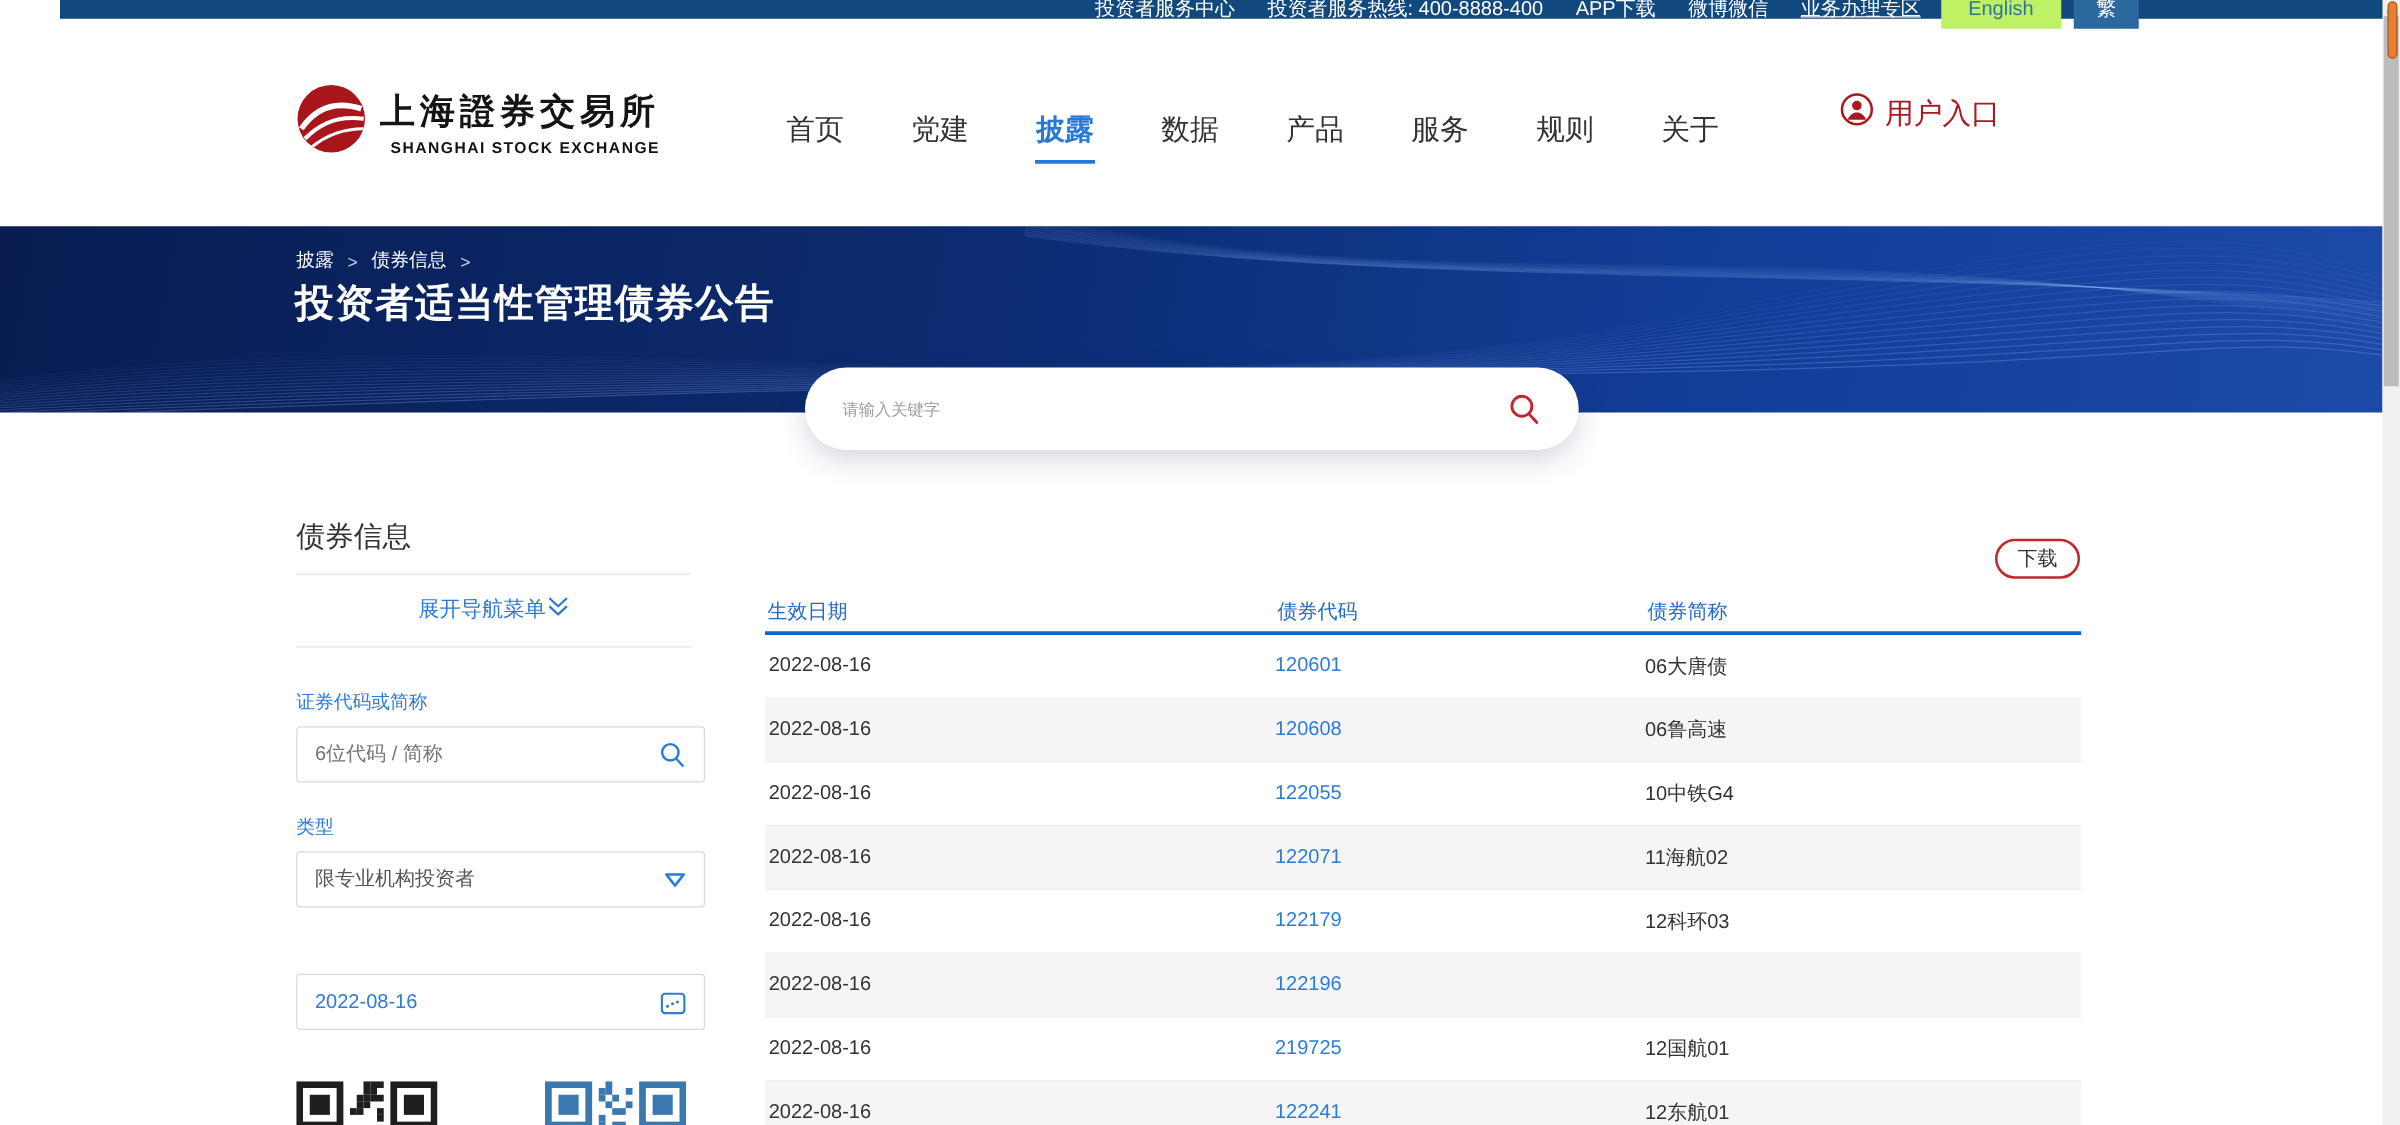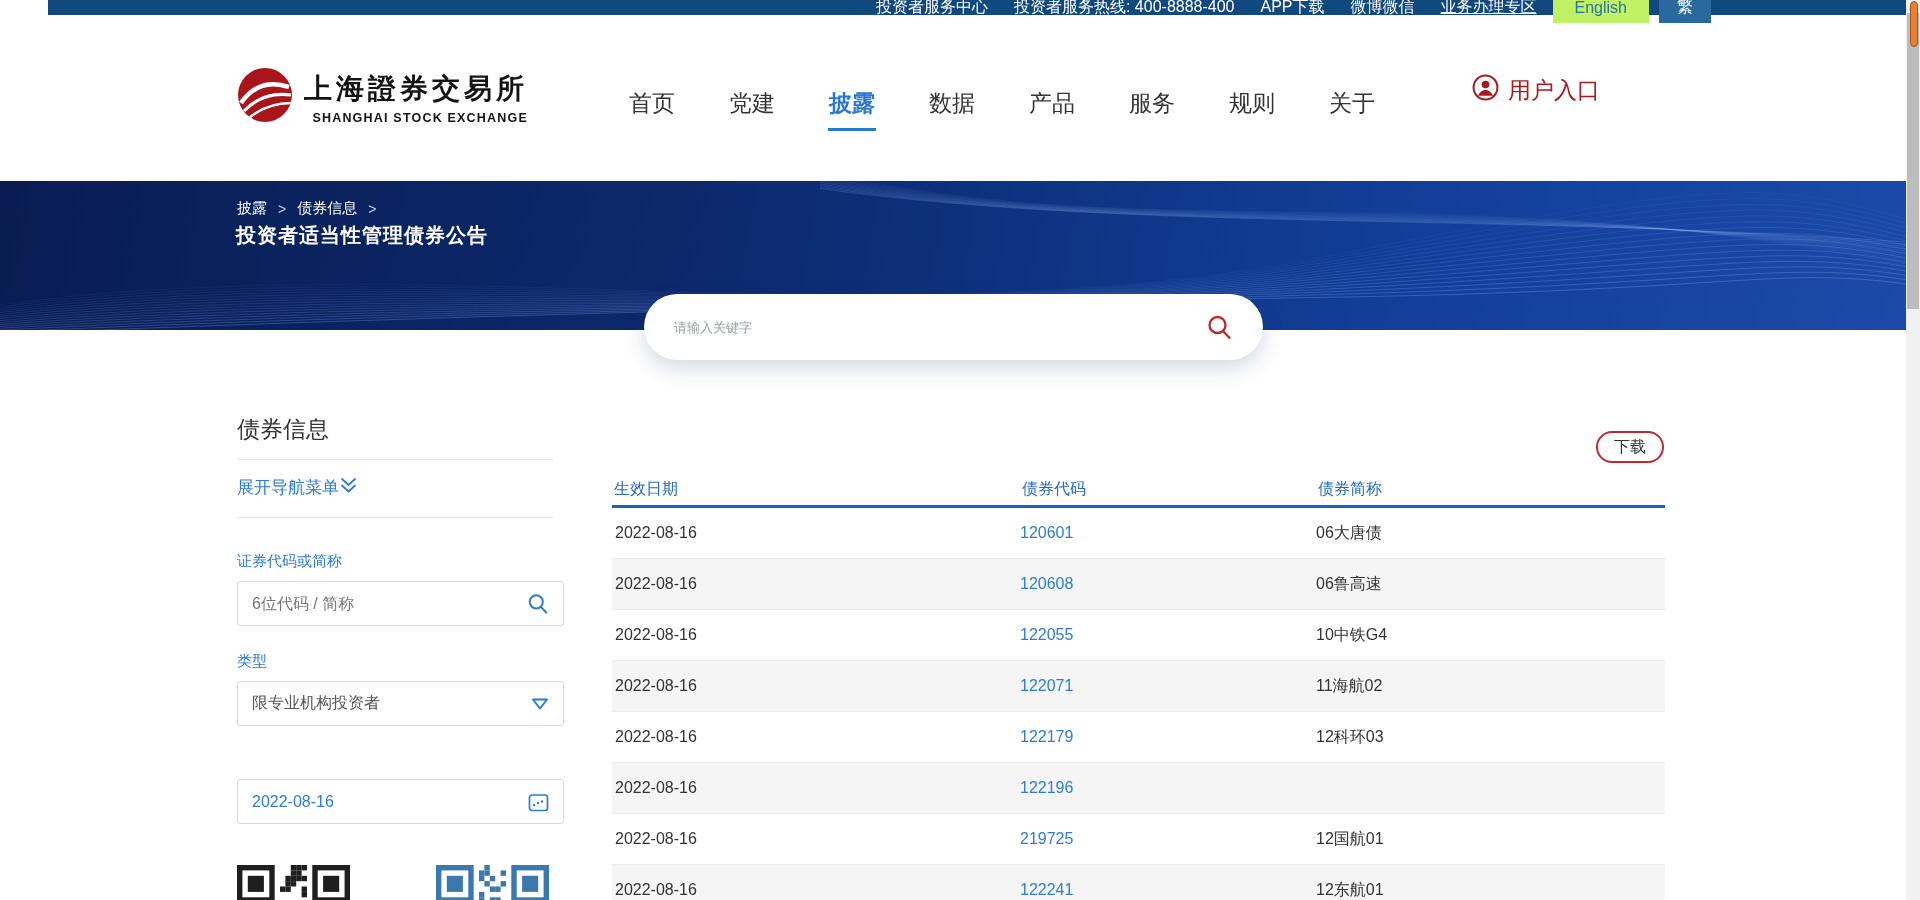--- a/index.html
+++ b/index.html
@@ -28,34 +28,34 @@
                 color:#a81a1f; font-size:23px; cursor:pointer; }
 
   
   .banner { position:absolute; left:0; top:181px; width:1906px; height:149px; overflow:hidden;
             background:linear-gradient(100deg,#091d52 0%,#0c2a6e 38%,#123e98 72%,#1b4aa8 100%); }
   .banner svg.waves { position:absolute; left:0; top:0; }
   .breadcrumb { position:absolute; left:237px; top:18px; display:flex; align-items:center; gap:11px;
                 color:#fff; font-size:15px; z-index:2; }
   .crumb { cursor:pointer; }
   .crumb-sep { color:#c9d4ef; font-size:14px; }
-  .banner-title { position:absolute; left:236px; top:41px; color:#fff; font-size:20px; font-weight:600; letter-spacing:1px; z-index:2; }
+  .banner-title { position:absolute; left:236px; top:41px; color:#fff; font-size:31px; font-weight:600; letter-spacing:1px; z-index:2; }
 
   
   .searchbar { position:absolute; left:644px; top:294px; width:619px; height:66px; background:#fff; border-radius:33px;
                box-shadow:0 8px 22px rgba(20,40,90,.18); display:flex; align-items:center; padding:0 30px; z-index:5; }
   .searchbar input { flex:1; border:none; outline:none; font-size:13px; color:#333; background:transparent;
                      font-family:"Liberation Sans", sans-serif; }
   .searchbar input::placeholder { color:#9aa0a6; }
   .search-btn { cursor:pointer; display:flex; align-items:center; }
 
   
   .side-title { position:absolute; left:237px; top:414px; font-size:23px; color:#333; }
   .divider { position:absolute; left:237px; width:316px; height:1px; background:#e6e6e6; }
-  .expand-row { position:absolute; left:237px; top:476px; width:316px; display:flex; justify-content:flex-start;
+  .expand-row { position:absolute; left:237px; top:476px; width:316px; display:flex; justify-content:center;
                 align-items:center; color:#2d7bd9; font-size:17px; cursor:pointer; }
   .filter-label { position:absolute; left:237px; color:#2d7bd9; font-size:15px; }
   .filter-box { position:absolute; left:237px; width:327px; height:45px; border:1px solid #d9d9d9; border-radius:3px;
                 background:#fff; display:flex; align-items:center; padding:0 14px; font-size:16px; }
   .filter-box .ph { color:#b5b5b5; }
   .filter-box .val { color:#555; }
   .filter-box .val-blue { color:#2d7bd9; }
   .filter-box .right-ic { margin-left:auto; display:flex; align-items:center; cursor:pointer; }
   .qr { position:absolute; top:865px; width:113px; height:113px; }
 

